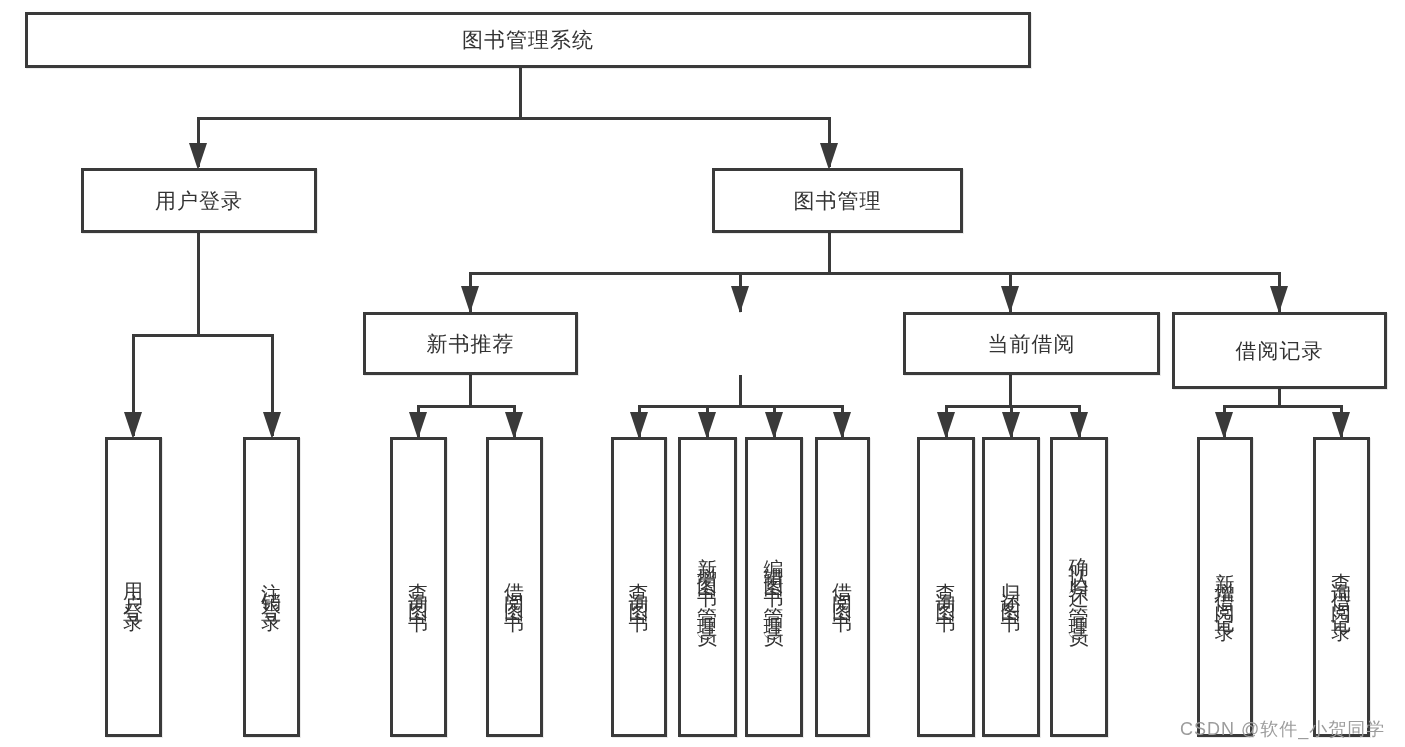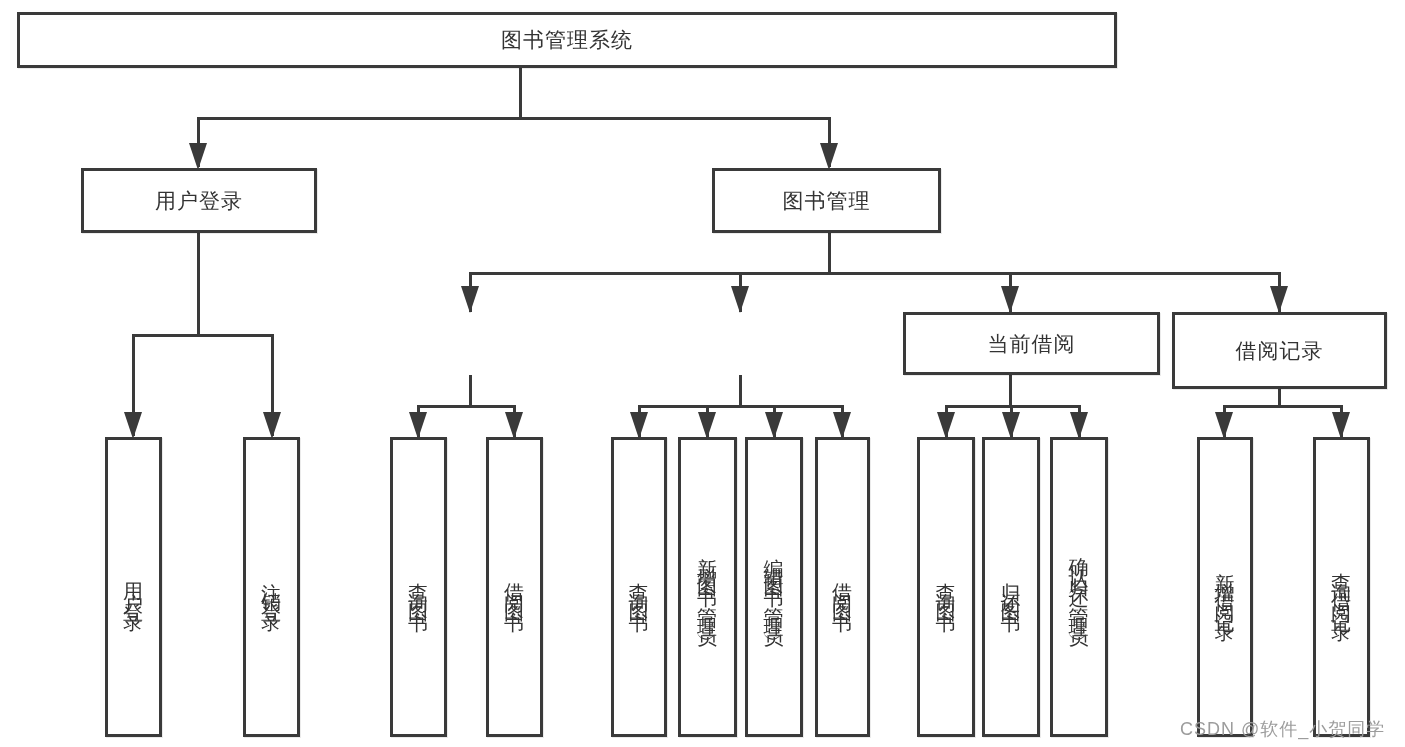--- a/index.html
+++ b/index.html
@@ -108,31 +108,34 @@
   <div class="ar" style="left:1002px;top:412px"></div>
   <div class="ar" style="left:1070px;top:412px"></div>
 
   <div class="vl" style="left:1278px;top:375px;height:32px"></div>
   <div class="hl" style="left:1223px;top:405px;width:119px"></div>
   <div class="vl" style="left:1223px;top:405px;height:33px"></div>
   <div class="vl" style="left:1340px;top:405px;height:33px"></div>
   <div class="ar" style="left:1215px;top:412px"></div>
   <div class="ar" style="left:1332px;top:412px"></div>
 
-  <div class="box hbox" style="left:17px;top:12px;width:1100px;height:56px">
+  <div class="box hbox" style="left:25px;top:12px;width:1006px;height:56px">
     <span>图书管理系统</span>
   </div>
 
   <div class="box hbox" style="left:81px;top:168px;width:236px;height:65px">
     <span>用户登录</span>
   </div>
-  <div class="box hbox" style="left:712px;top:168px;width:229px;height:65px">
+  <div class="box hbox" style="left:712px;top:168px;width:251px;height:65px">
     <span>图书管理</span>
   </div>
 
+  <div class="box hbox" style="left:363px;top:312px;width:215px;height:63px">
+    <span>新书推荐</span>
+  </div>
   <div class="box hbox" style="left:903px;top:312px;width:257px;height:63px">
     <span>当前借阅</span>
   </div>
   <div class="box hbox" style="left:1172px;top:312px;width:215px;height:77px">
     <span>借阅记录</span>
   </div>
 
   <div class="box vbox" style="left:105px;top:437px;width:57px;height:300px">
     <span>用户登录</span>
   </div>

